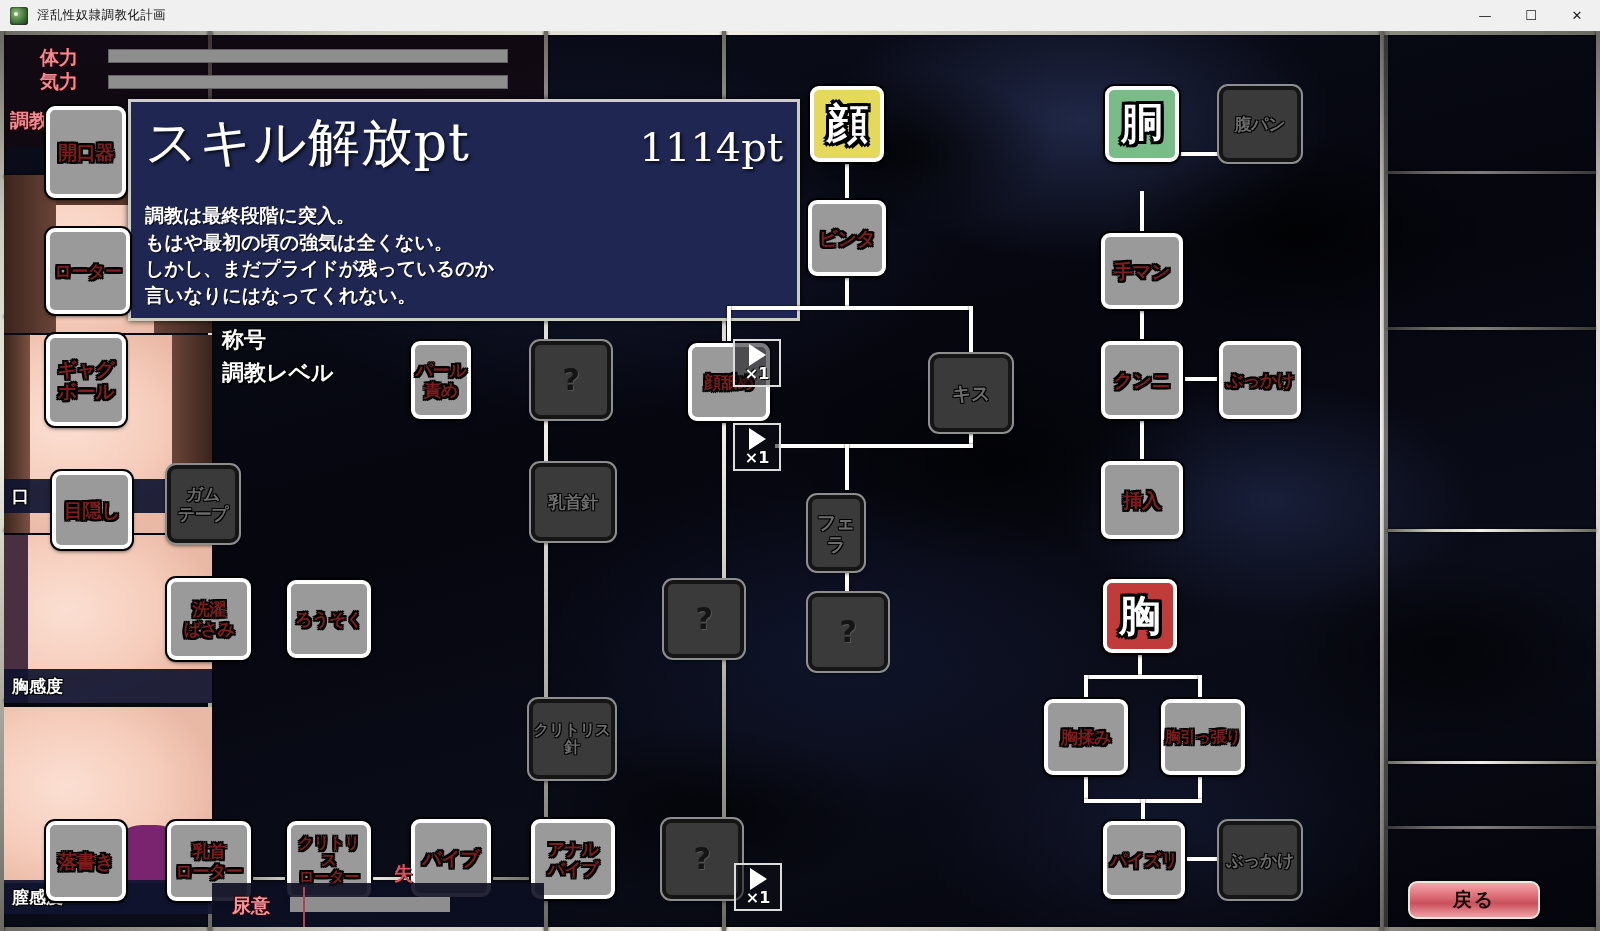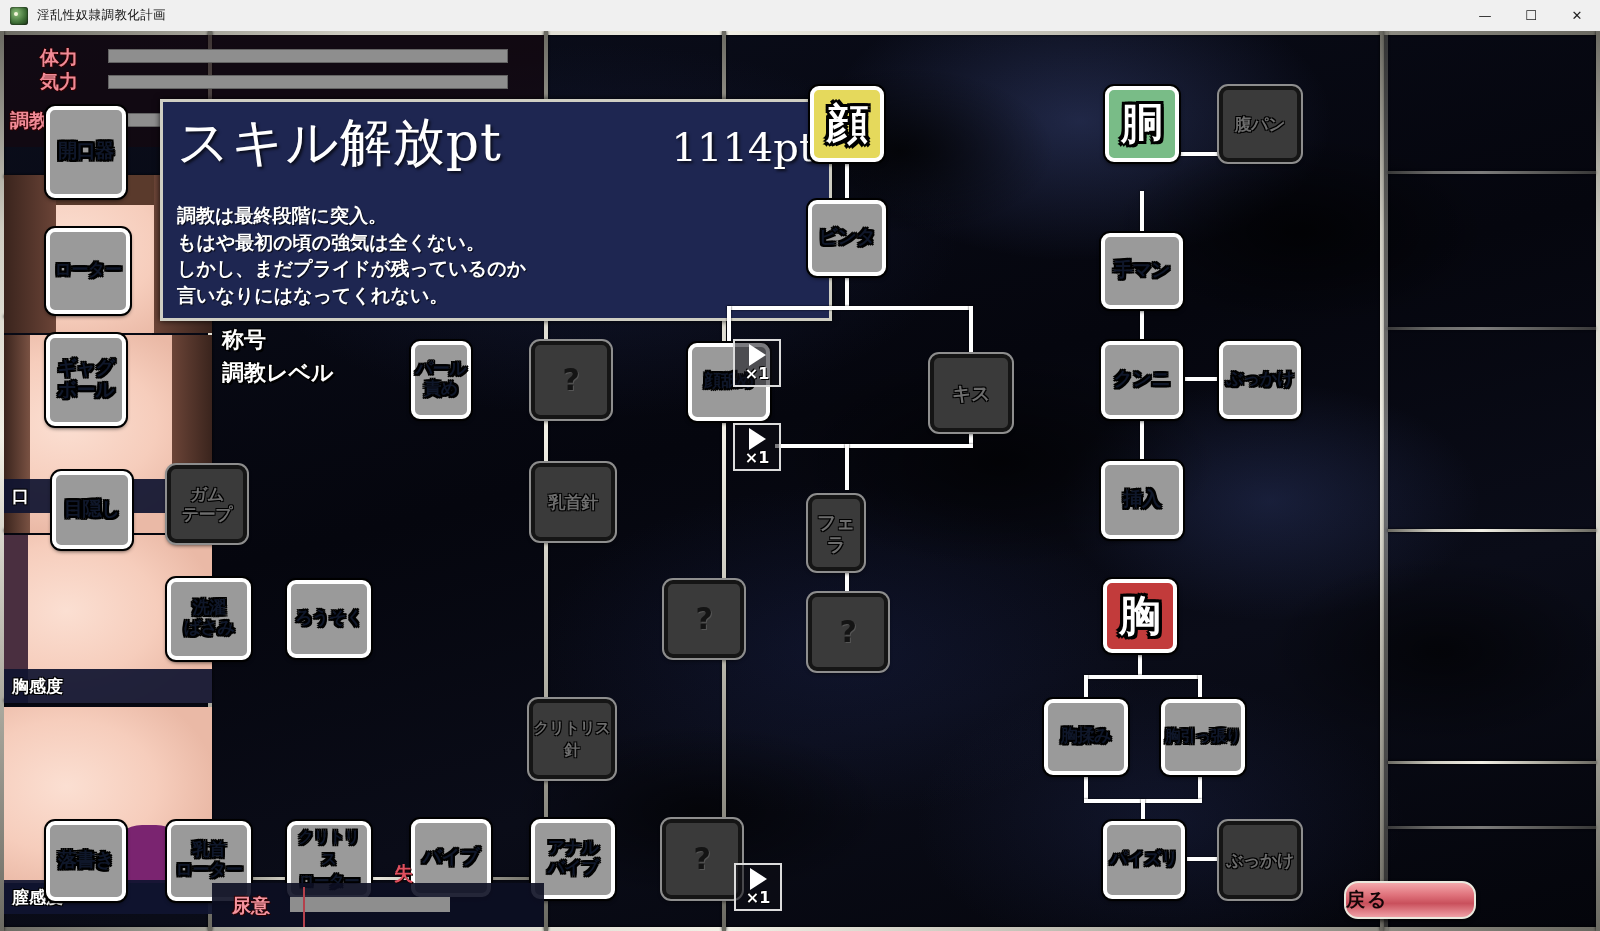--- a/index.html
+++ b/index.html
@@ -55,48 +55,48 @@
   .statband span{color:#fff;font-size:17px;font-weight:bold;margin-left:8px;
      text-shadow:1px 1px 0 #000,-1px 1px 0 #000,1px -1px 0 #000,-1px -1px 0 #000;}
 
   
   #gauges{position:absolute;left:4px;top:4px;width:540px;height:112px;background:rgba(24,8,12,.55);}
   .glabel{position:absolute;color:#f08a96;font-size:19px;font-weight:bold;
           text-shadow:1px 1px 0 #300,-1px 0 0 #300,0 -1px 0 #300;}
   .gbar{position:absolute;height:14px;background:#8e8e8e;box-shadow:inset 0 0 0 1px rgba(0,0,0,.3);}
 
   
-  #infopanel{position:absolute;left:160px;top:68px;width:645px;height:216px;
+  #infopanel{position:absolute;left:128px;top:68px;width:645px;height:216px;
      background:#1e2651;border:3px solid #cfcec3;box-shadow:0 0 6px rgba(0,0,0,.8);
      font-family:"DejaVu Serif","Liberation Serif",serif;color:#fff;padding-left:21px;}
   #ip-title{position:absolute;left:14px;top:6px;font-size:52px;letter-spacing:1px;
             text-shadow:2px 2px 3px rgba(0,0,0,.7);}
   #ip-pts{position:absolute;right:14px;top:22px;font-size:40px;
           text-shadow:2px 2px 3px rgba(0,0,0,.7);}
   #ip-lines{position:absolute;left:14px;top:100px;font-family:"DejaVu Sans","Liberation Sans",sans-serif;}
   #ip-lines div{font-size:19px;line-height:26.5px;font-weight:bold;
      text-shadow:1px 1px 1px rgba(0,0,0,.8);}
 
   
   #titleblock{position:absolute;left:222px;top:292px;}
   #titleblock div{color:#fff;font-size:22px;font-weight:bold;line-height:33px;
      text-shadow:2px 2px 0 #000,-1px -1px 0 #000,1px -1px 0 #000,-1px 1px 0 #000;}
 
   
   .sk{position:absolute;border-radius:9px;display:flex;align-items:center;justify-content:center;
       text-align:center;box-sizing:border-box;cursor:pointer;user-select:none;}
   .sk .lab{font-size:19px;font-weight:bold;line-height:22px;letter-spacing:-.5px;}
   .sk.small .lab{font-size:17px;line-height:20px;}
-  .sk.tiny .lab{font-size:15.5px;line-height:22px;}
+  .sk.tiny .lab{font-size:15.5px;line-height:17px;}
   
   .sk.on{background:#9a9a9a;border:4px solid #ffffff;
          box-shadow:0 0 0 2px #000, 0 2px 4px rgba(0,0,0,.8);}
-  .sk.on .lab{color:#0f172a;
+  .sk.on .lab{color:#7f1d1d;
      text-shadow:2px 2px 0 #000,-2px -2px 0 #000,2px -2px 0 #000,-2px 2px 0 #000,
-                 0 2px 0 #000,2px 0 0 #000,0 -2px 0 #000,-2px 0 0 #000;font-family:Liberation Mono, monospace;}
+                 0 2px 0 #000,2px 0 0 #000,0 -2px 0 #000,-2px 0 0 #000;}
   
   .sk.off{background:#3a3a3a;border:4px solid #151515;
           box-shadow:0 0 0 2px #8e8e8e, 0 2px 4px rgba(0,0,0,.8);}
   .sk.off .lab{color:#6d6d6d;
      text-shadow:1px 1px 0 #000,-1px -1px 0 #000,1px -1px 0 #000,-1px 1px 0 #000;}
   .sk.off .lab.q{color:#141414;font-size:30px;text-shadow:1px 1px 0 #555;}
   
   .sk.root .lab{font-size:42px;line-height:46px;}
   .sk.root{border:4px solid #ffffff;box-shadow:0 0 0 2px #000,0 2px 5px rgba(0,0,0,.85);}
   .sk.root.yellow{background:#e5d95c;}
@@ -121,23 +121,23 @@
   
   #botbar{position:absolute;left:212px;bottom:4px;width:332px;height:44px;background:rgba(12,14,34,.9);}
   #urine-label{position:absolute;left:20px;top:10px;color:#f4939e;font-size:19px;font-weight:bold;
      text-shadow:1px 1px 0 #300,-1px -1px 0 #300;}
   #urine-bar{position:absolute;left:78px;top:14px;width:160px;height:15px;background:#8e8e8e;}
   #fail-mark{position:absolute;left:394px;bottom:44px;color:#e0505f;font-size:19px;font-weight:bold;
      text-shadow:1px 1px 0 #200;}
   #fail-tick{position:absolute;left:303px;bottom:4px;width:2px;height:40px;background:#b4414c;}
 
   
-  #back-btn{position:absolute;left:1344px;top:850px;width:128px;height:34px;border-radius:14px;
+  #back-btn{position:absolute;left:1408px;top:850px;width:128px;height:34px;border-radius:9px;
      background:linear-gradient(180deg,#f3a8ab 0%,#e0737c 35%,#c9505c 60%,#f0a0a6 100%);
-     border:2px solid #eae8dd;display:flex;align-items:center;justify-content:flex-start;cursor:pointer;
+     border:2px solid #eae8dd;display:flex;align-items:center;justify-content:center;cursor:pointer;
      box-shadow:0 2px 4px rgba(0,0,0,.7);}
   #back-btn span{color:#140507;font-size:19px;font-weight:bold;letter-spacing:2px;}
 </style>
 </head>
 <body>
 
 <div id="app">
 
   <div id="titlebar">
     <div id="tb-icon"></div>
@@ -261,21 +261,21 @@
       </div>
 
     <div class="sk on" style="left:46px;top:303px;width:80px;height:92px">
       <div class="lab multi">ギャグ<br>ボール</div>
       </div>
 
     <div class="sk on" style="left:52px;top:440px;width:80px;height:78px">
       <div class="lab">目隠し</div>
       </div>
 
-    <div class="sk off small" style="left:167px;top:434px;width:80px;height:78px">
+    <div class="sk off small" style="left:167px;top:434px;width:72px;height:78px">
       <div class="lab">ガム<br>テープ</div>
       </div>
 
     <div class="sk on small" style="left:167px;top:547px;width:84px;height:82px">
       <div class="lab">洗濯<br>ばさみ</div>
       </div>
 
     <div class="sk on small" style="left:287px;top:549px;width:84px;height:78px">
       <div class="lab">ろうそく</div>
       </div>

